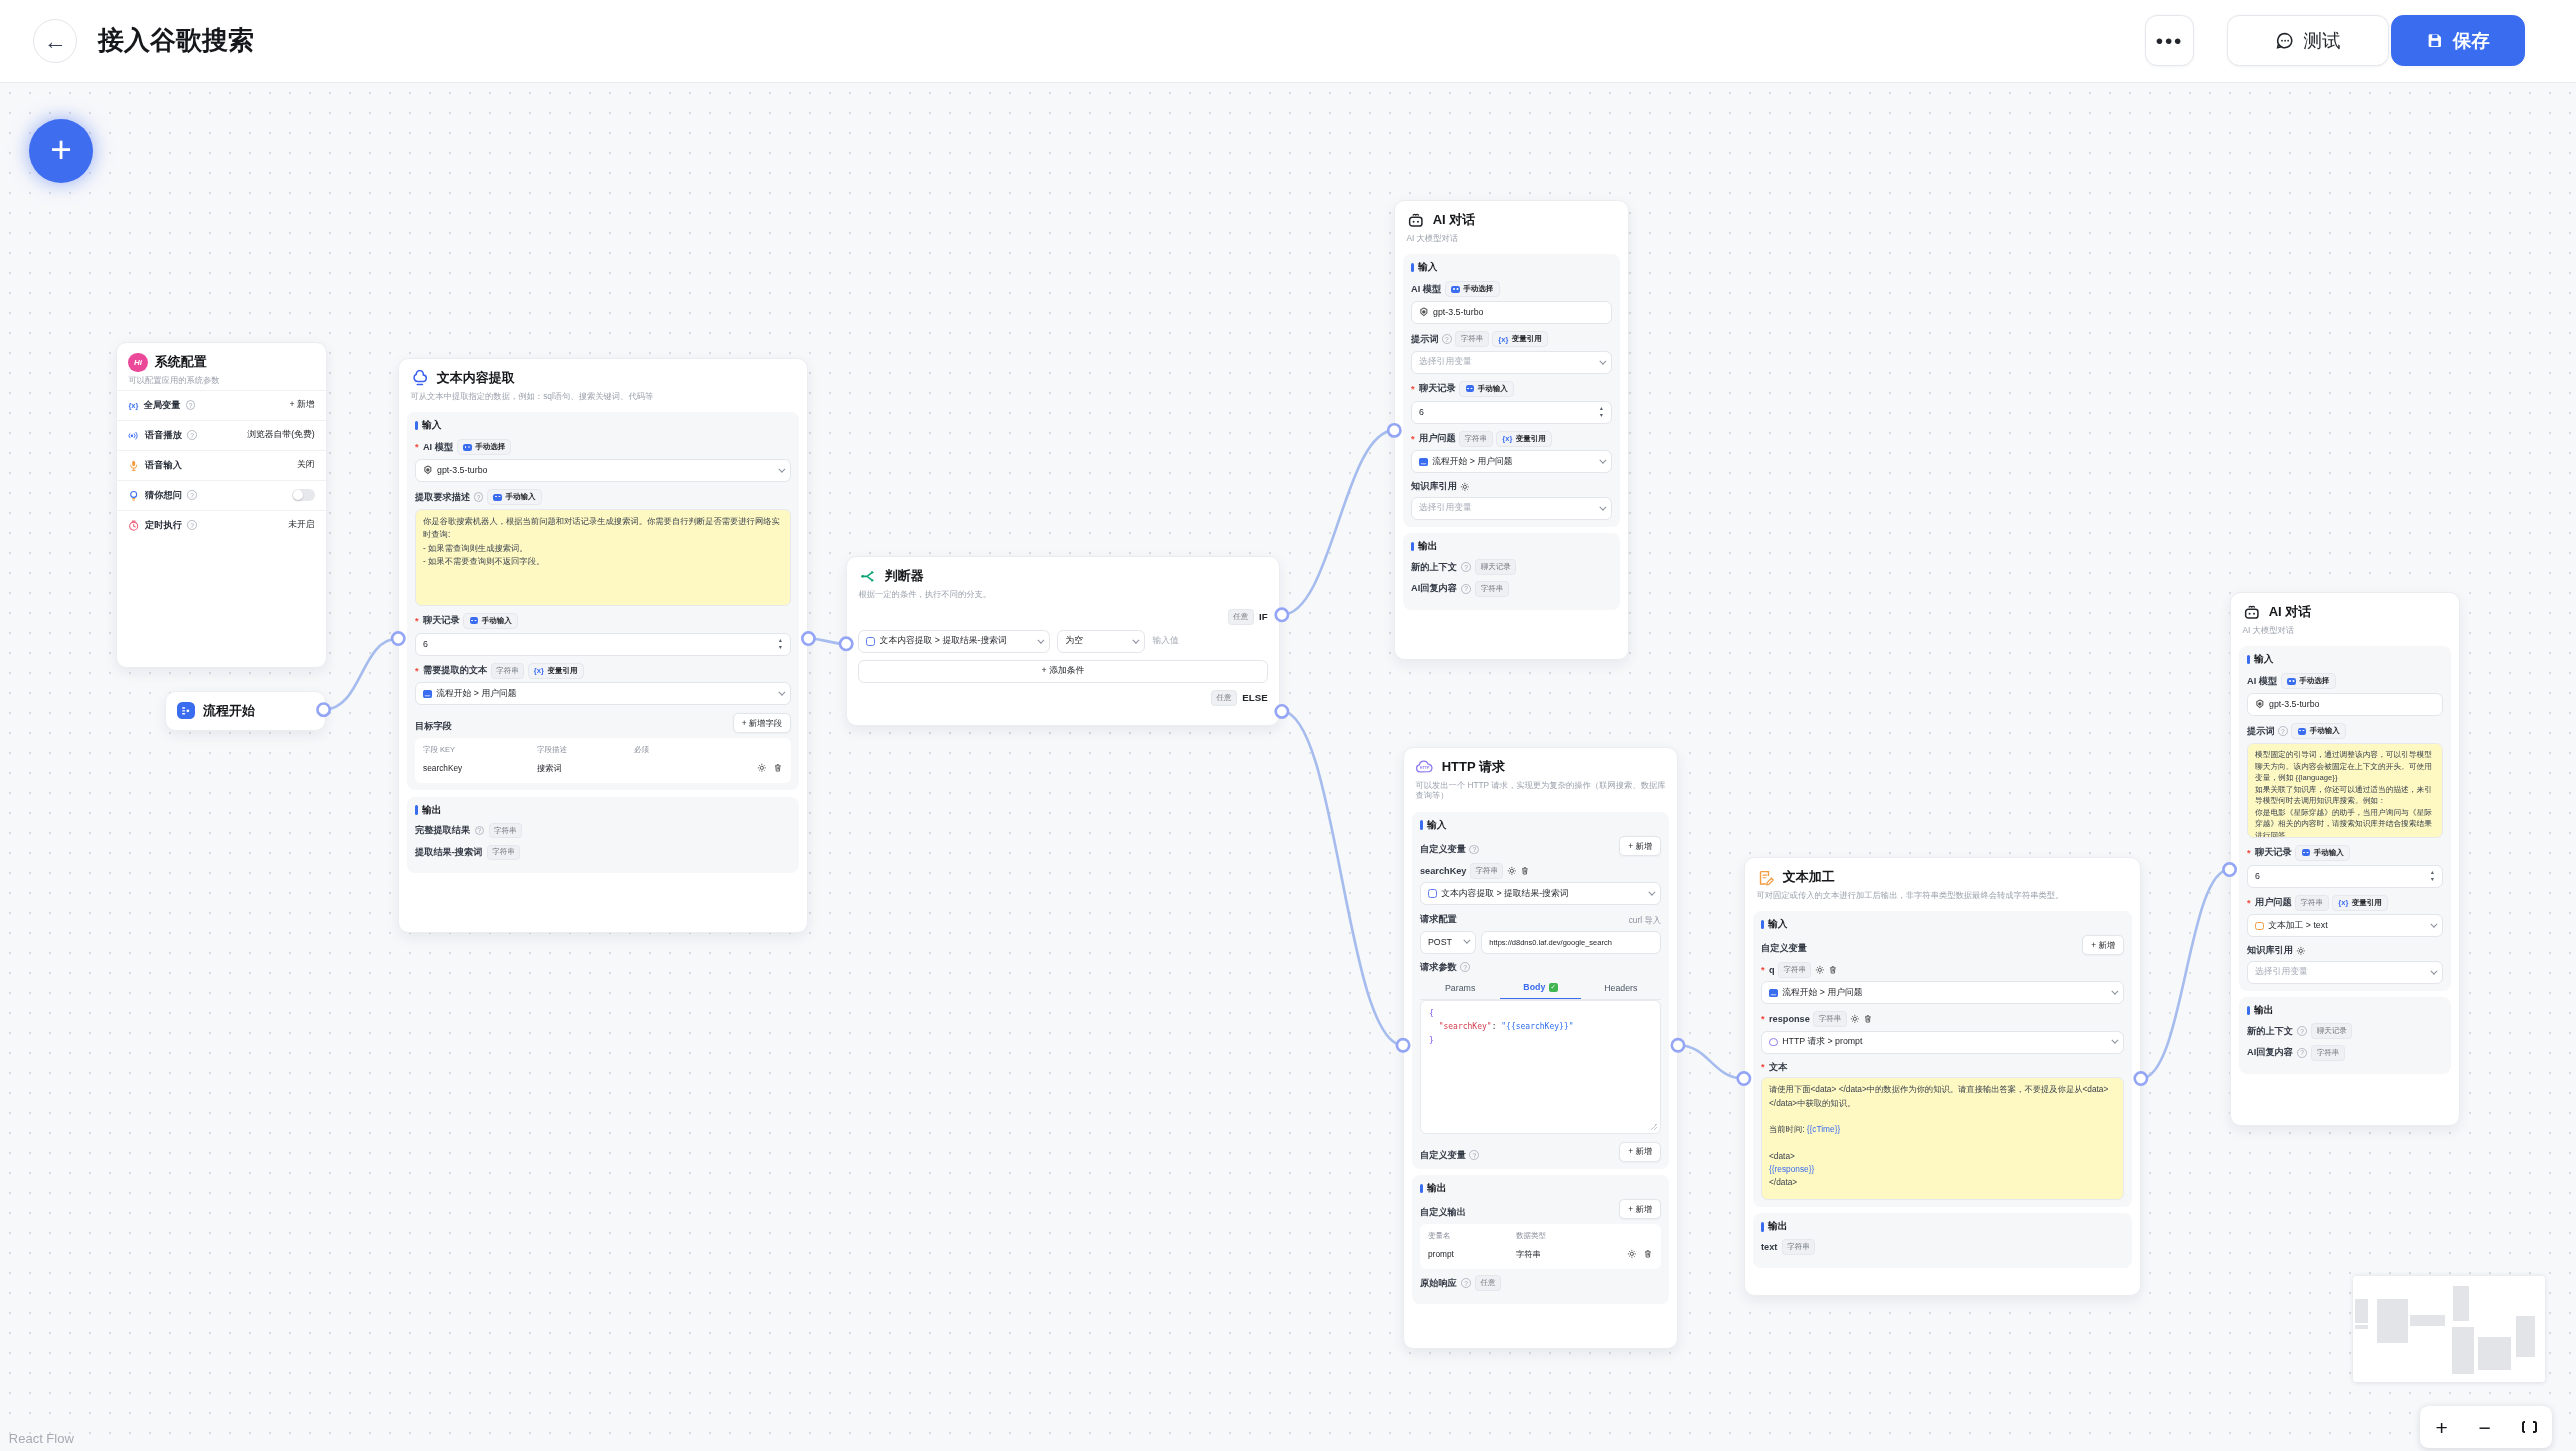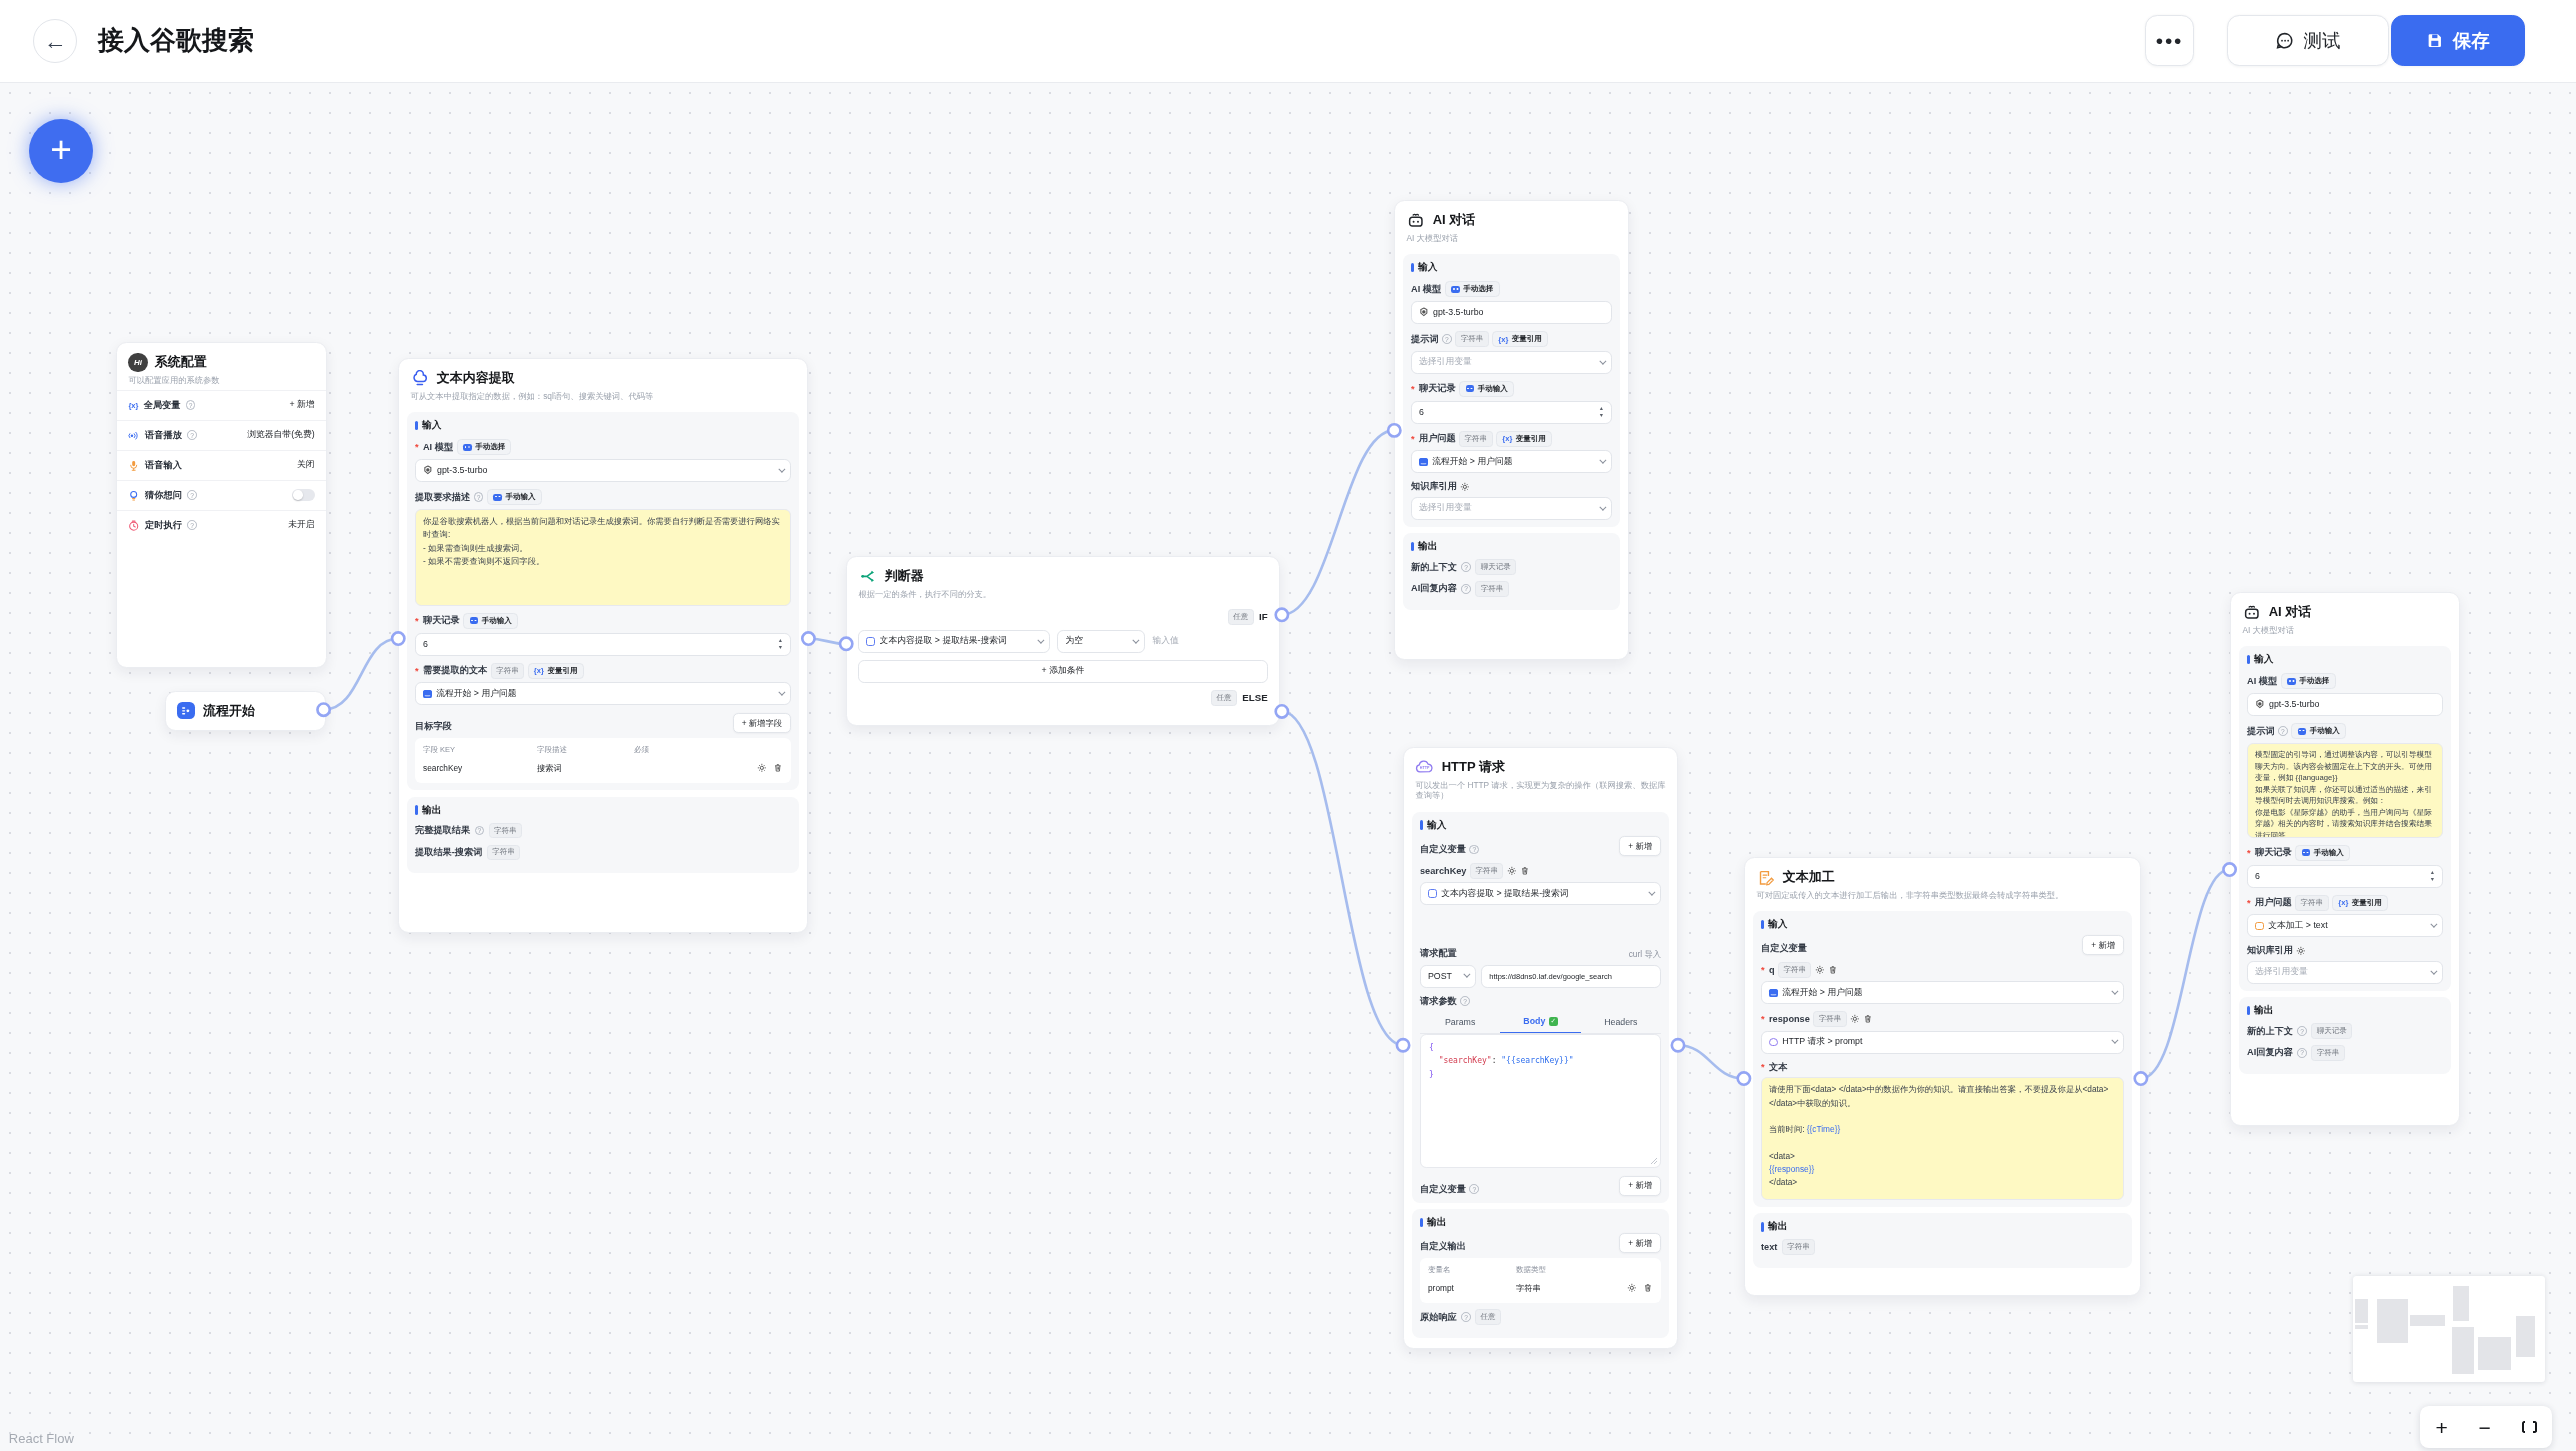--- a/index.html
+++ b/index.html
@@ -176,21 +176,21 @@
     <circle cx="1910" cy="1190" r="7"></circle>
       <circle cx="1985" cy="1228" r="7"></circle>
     <circle cx="2437" cy="1228" r="7"></circle>
       <circle cx="2538" cy="990" r="7"></circle>
   </g>
 </svg>
 
 <div class="node" style="left:116px;top:342px;width:211px;height:326px;">
   <div class="nhead">
     <div class="nhead-row">
-      <div class="nicon" style="background:#404040;border-radius:50%;">
+      <div class="nicon" style="background:#ec4899;border-radius:50%;">
           <span style="color:#fff;font-size:8px;font-weight:700;font-style:italic;">Hi</span>
         </div>
       <span class="ntitle">系统配置</span>
     </div>
     <div class="nsub">可以配置应用的系统参数</div>
   </div>
   <div class="sys-row">
     <div class="sys-left">
         <span class="vx">{x}</span>
         <span>全局变量</span>
@@ -533,21 +533,21 @@
       <svg class="icon-trash" viewBox="0 0 12 12">
           <path d="M2.5 3.5h7M5 3V2h2v1M3.5 3.5l.5 6.5h4l.5-6.5M5.2 5.2v3M6.8 5.2v3" fill="none" stroke="#555" stroke-width="1.1"></path>
         </svg>
       </div>
     <div class="select">
         <span class="refic extract"></span>
       <span class="grow" style="white-space:nowrap;overflow:hidden;">文本内容提取 &gt; 提取结果-搜索词</span>
         <span class="chev"></span>
       </div>
     <div class="rowflex" style="margin-top:8px;">
-      <span style="font-size:9.2px;font-weight:600;color:#333a45;margin-top:34px;">请求配置</span>
+      <span style="font-size:9.2px;font-weight:600;color:#333a45;">请求配置</span>
       <span style="font-size:8.3px;color:#8a909c;cursor:pointer;">curl 导入</span>
     </div>
     <div style="display:flex;gap:5.3px;margin-top:4.4px;">
       <div class="select" style="width:56px;">
           <span class="grow">POST</span>
           <span class="chev"></span>
         </div>
       <div class="select" style="flex:1;font-size:7.5px;">
           <span class="grow" style="white-space:nowrap;overflow:hidden;">https://d8dns0.laf.dev/google_search</span>
         </div>

